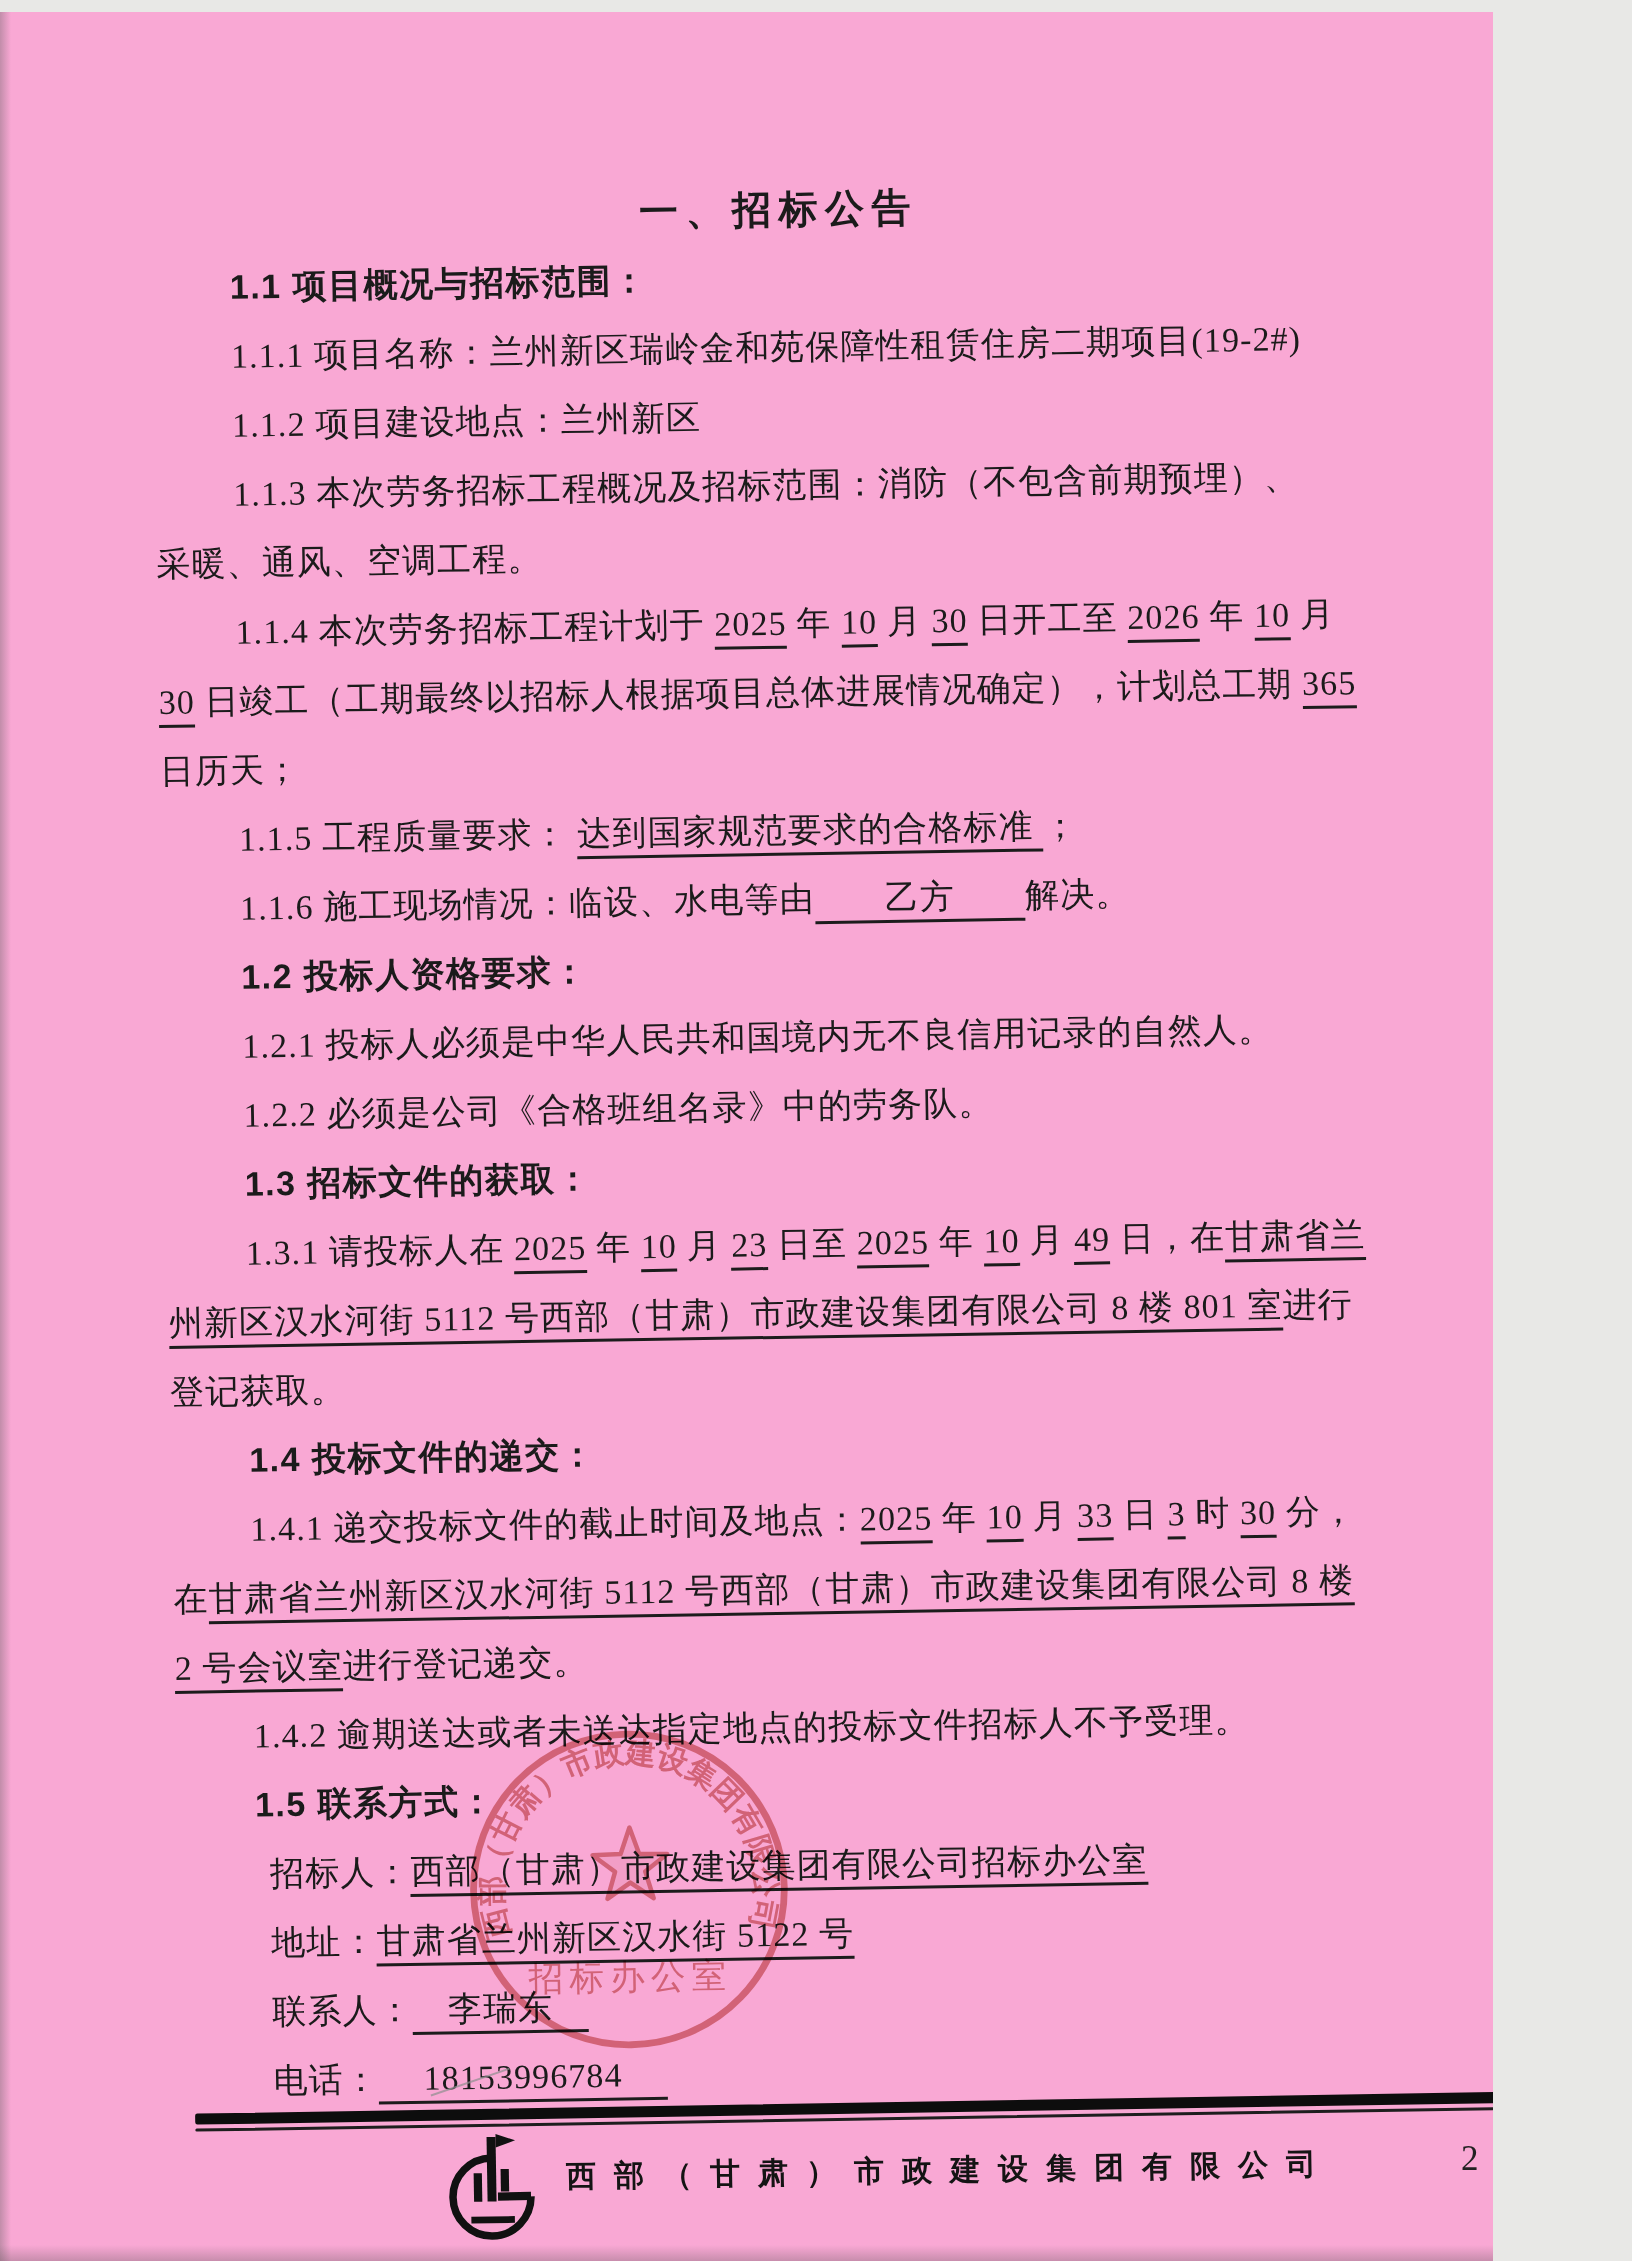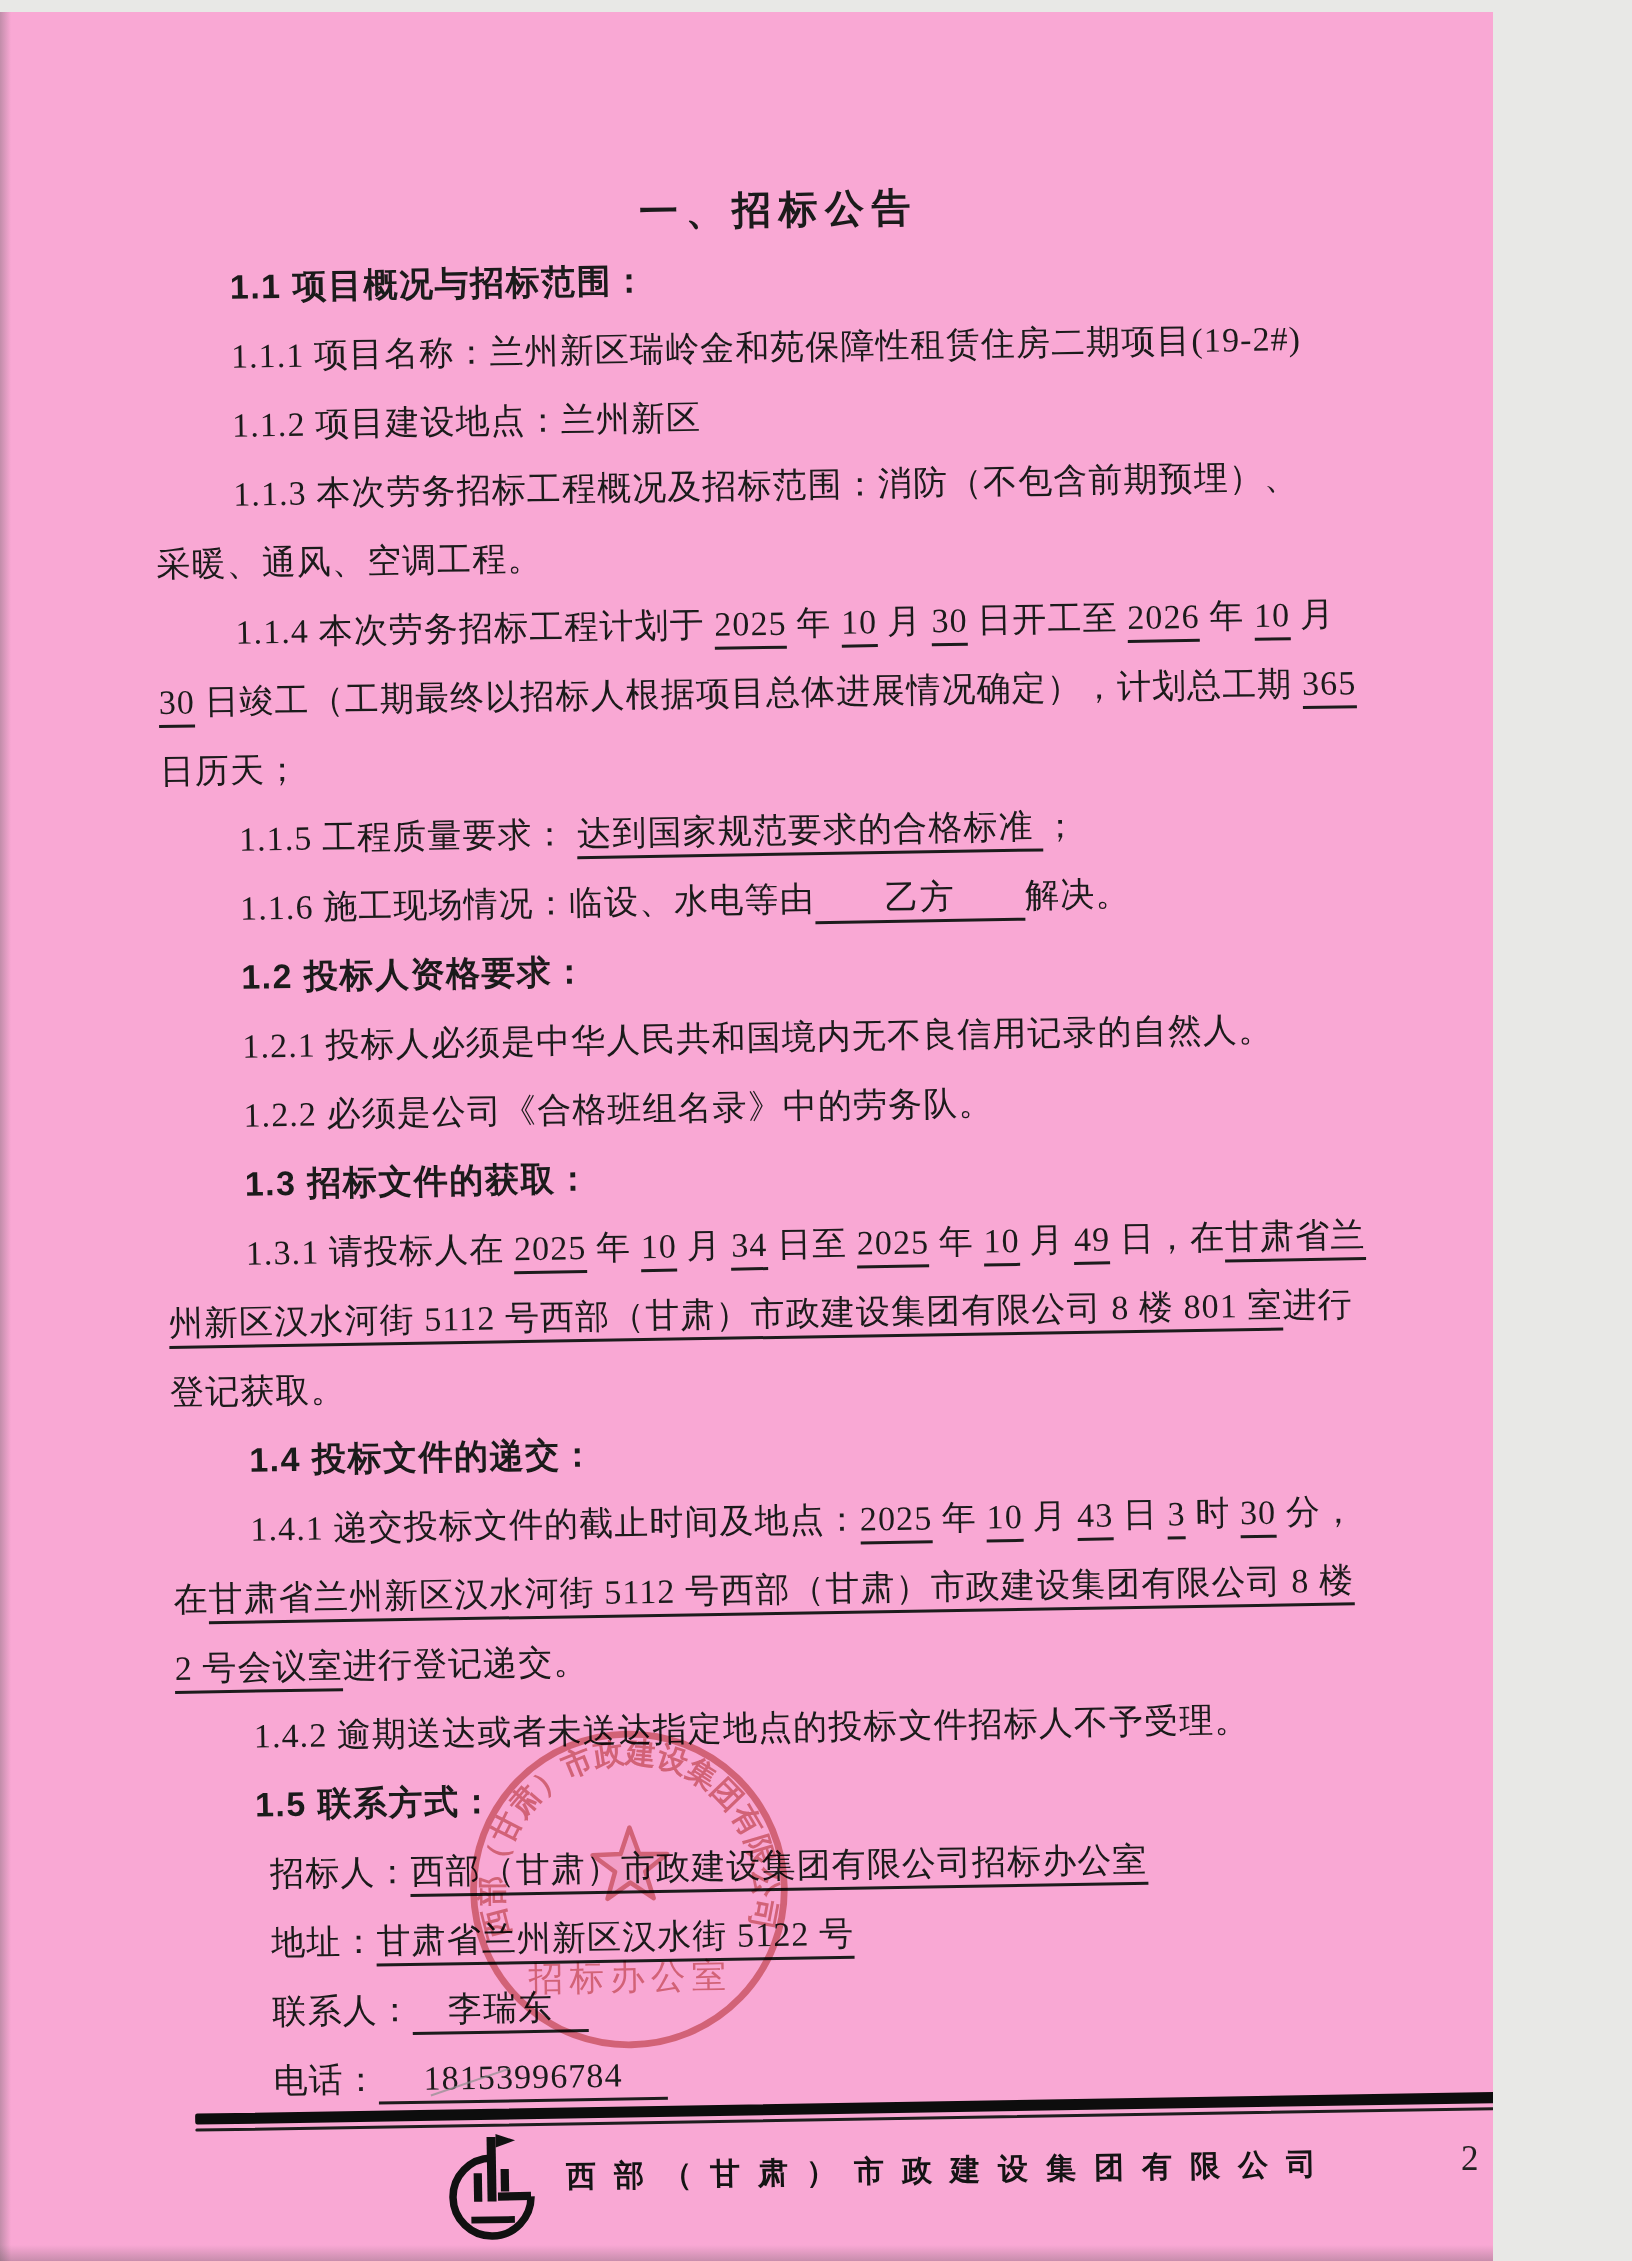--- a/index.html
+++ b/index.html
@@ -87,25 +87,25 @@
         <div class="line"><span>采暖、通风、空调工程。</span></div>
         <div class="line ind"><span>1.1.4 本次劳务招标工程计划于 </span><span class="u">2025</span><span> 年 </span><span class="u">10</span><span> 月 </span><span class="u">30</span><span> 日开工至 </span><span class="u">2026</span><span> 年 </span><span class="u">10</span><span> 月</span></div>
         <div class="line"><span class="u">30</span><span> 日竣工（工期最终以招标人根据项目总体进展情况确定），计划总工期 </span><span class="u">365</span></div>
         <div class="line"><span>日历天；</span></div>
         <div class="line ind"><span>1.1.5 工程质量要求： </span><span class="u"> 达到国家规范要求的合格标准 </span><span>；</span></div>
         <div class="line ind"><span>1.1.6 施工现场情况：临设、水电等由</span><span class="u">　　乙方　　</span><span>解决。</span></div>
         <div class="line h ind"><span>1.2 投标人资格要求：</span></div>
         <div class="line ind"><span>1.2.1 投标人必须是中华人民共和国境内无不良信用记录的自然人。</span></div>
         <div class="line ind"><span>1.2.2 必须是公司《合格班组名录》中的劳务队。</span></div>
         <div class="line h ind"><span>1.3 招标文件的获取：</span></div>
-        <div class="line ind"><span>1.3.1 请投标人在 </span><span class="u">2025</span><span> 年 </span><span class="u">10</span><span> 月 </span><span class="u">34</span><span> 日至 </span><span class="u">2025</span><span> 年 </span><span class="u">10</span><span> 月 </span><span class="u">49</span><span> 日，在</span><span class="u">甘肃省兰</span></div>
+        <div class="line ind"><span>1.3.1 请投标人在 </span><span class="u">2025</span><span> 年 </span><span class="u">10</span><span> 月 </span><span class="u">23</span><span> 日至 </span><span class="u">2025</span><span> 年 </span><span class="u">10</span><span> 月 </span><span class="u">49</span><span> 日，在</span><span class="u">甘肃省兰</span></div>
         <div class="line"><span class="u">州新区汉水河街 5112 号西部（甘肃）市政建设集团有限公司 8 楼 801 室</span><span>进行</span></div>
         <div class="line"><span>登记获取。</span></div>
         <div class="line h ind"><span>1.4 投标文件的递交：</span></div>
-        <div class="line ind"><span>1.4.1 递交投标文件的截止时间及地点：</span><span class="u">2025</span><span> 年 </span><span class="u">10</span><span> 月 </span><span class="u">43</span><span> 日 </span><span class="u">3</span><span> 时 </span><span class="u">30</span><span> 分，</span></div>
+        <div class="line ind"><span>1.4.1 递交投标文件的截止时间及地点：</span><span class="u">2025</span><span> 年 </span><span class="u">10</span><span> 月 </span><span class="u">33</span><span> 日 </span><span class="u">3</span><span> 时 </span><span class="u">30</span><span> 分，</span></div>
         <div class="line"><span>在</span><span class="u">甘肃省兰州新区汉水河街 5112 号西部（甘肃）市政建设集团有限公司 8 楼</span></div>
         <div class="line"><span class="u">2 号会议室</span><span>进行登记递交。</span></div>
         <div class="line ind"><span>1.4.2 逾期送达或者未送达指定地点的投标文件招标人不予受理。</span></div>
         <div class="line h ind"><span>1.5 联系方式：</span></div>
         <div class="line ind2"><span>招标人：</span><span class="u">西部（甘肃）市政建设集团有限公司招标办公室</span></div>
         <div class="line ind2"><span>地址：</span><span class="u">甘肃省兰州新区汉水街 5122 号</span></div>
         <div class="line ind2"><span>联系人：</span><span class="u">　李瑞东　</span></div>
         <div class="line ind2"><span>电话：</span><span class="u">　 18153996784 　</span></div>
       </div>
 

